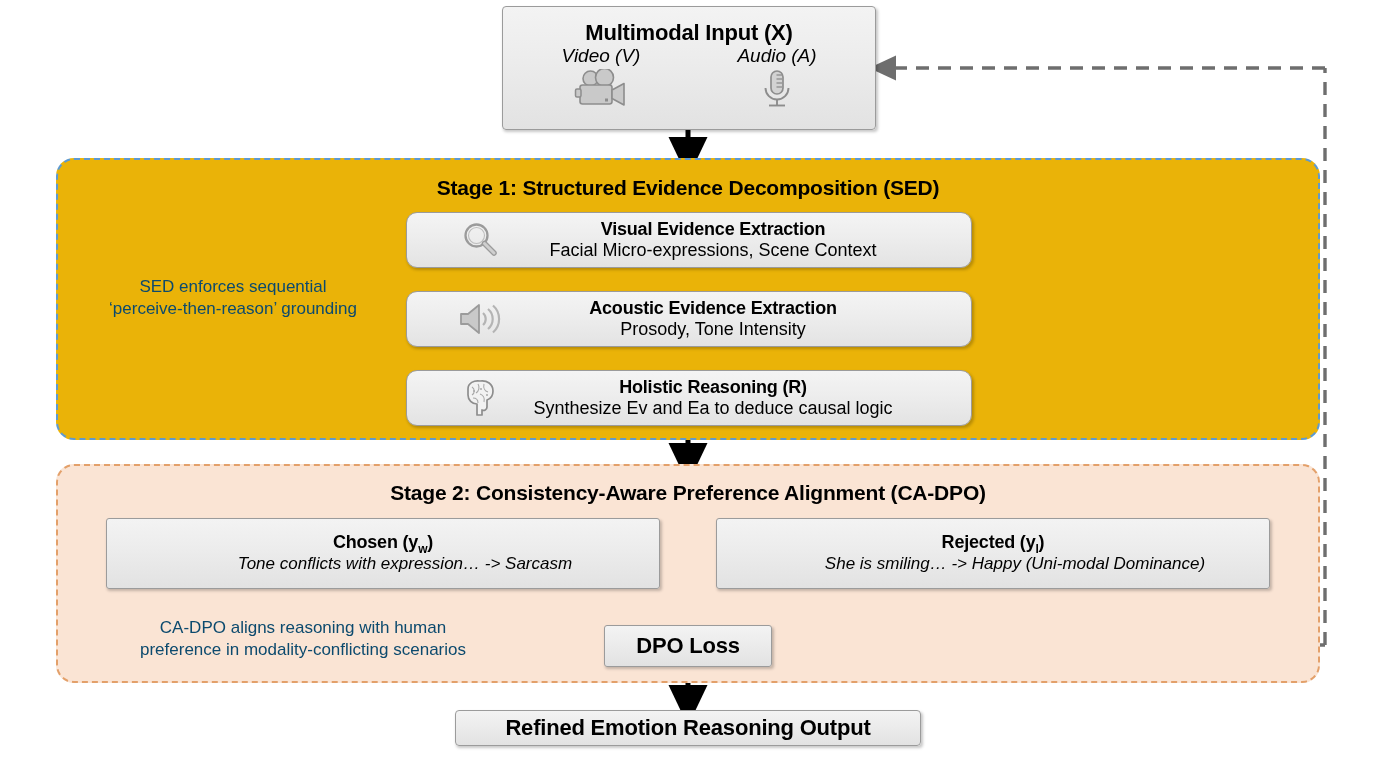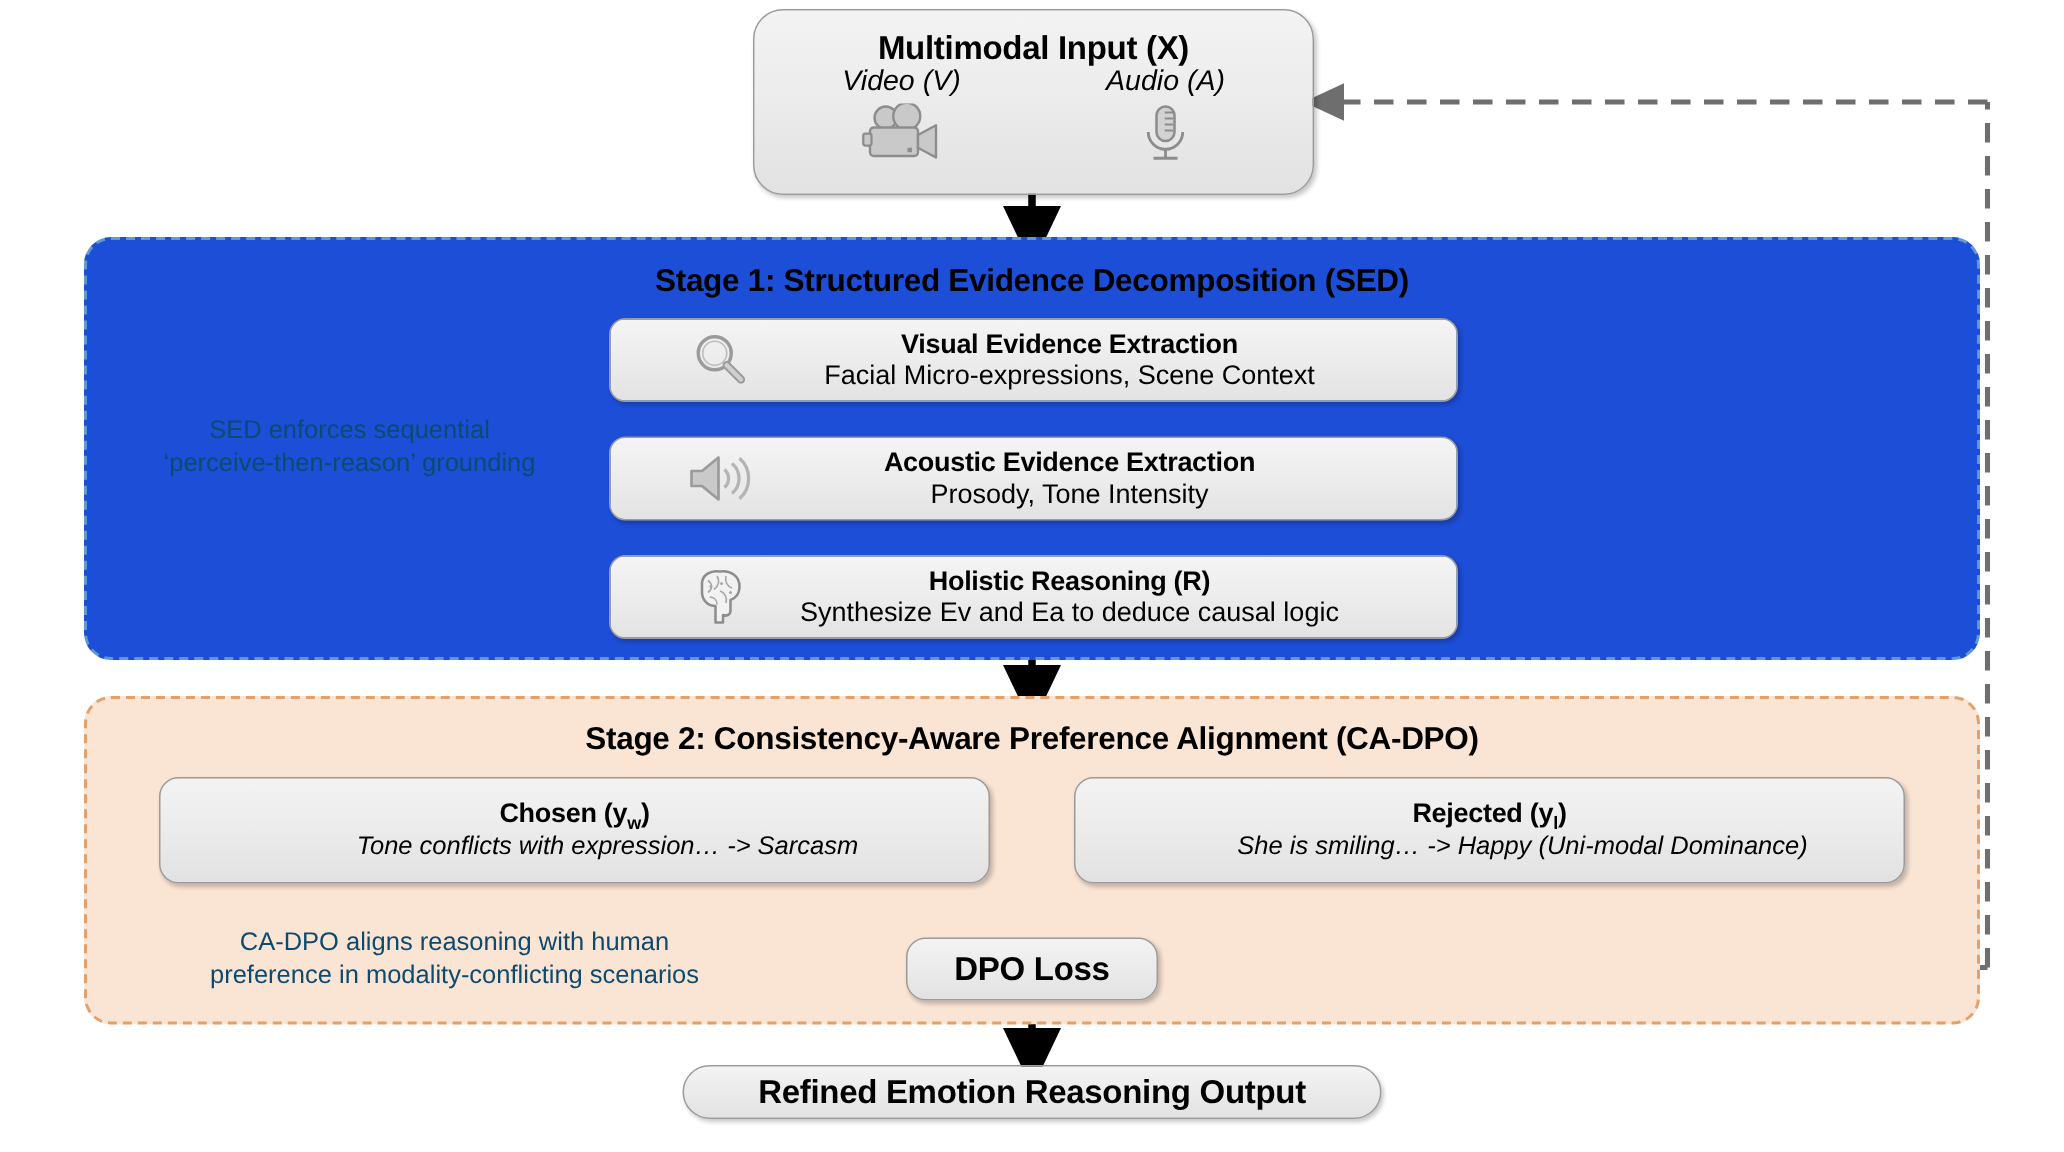--- a/index.html
+++ b/index.html
@@ -18,38 +18,38 @@
     height: 768px;
     background: #ffffff;
     overflow: hidden;
   }
   
   .gbox {
     position: absolute;
     box-sizing: border-box;
     background: linear-gradient(180deg, #f3f3f3 0%, #ececec 45%, #e2e2e2 100%);
     border: 1.6px solid #9b9b9b;
-    border-radius: 20px;
+    border-radius: 4px;
     box-shadow: 1.5px 2px 3px rgba(0,0,0,0.22);
     display: flex;
     flex-direction: column;
     align-items: center;
     justify-content: center;
     text-align: center;
   }
-  .gbox.small-radius { border-radius: 13px; }
+  .gbox.small-radius { border-radius: 3px; }
 
   
   .stage {
     position: absolute;
     box-sizing: border-box;
     border-radius: 18px;
   }
   .stage-1 {
-    background: #1d4ed8;
+    background: #eab308;
     border: 2.5px dashed #5e9ad0;
   }
   .stage-2 {
     background: #fae4d4;
     border: 2.5px dashed #e3a06a;
   }
   .stage-title {
     position: absolute;
     width: 100%;
     text-align: center;

